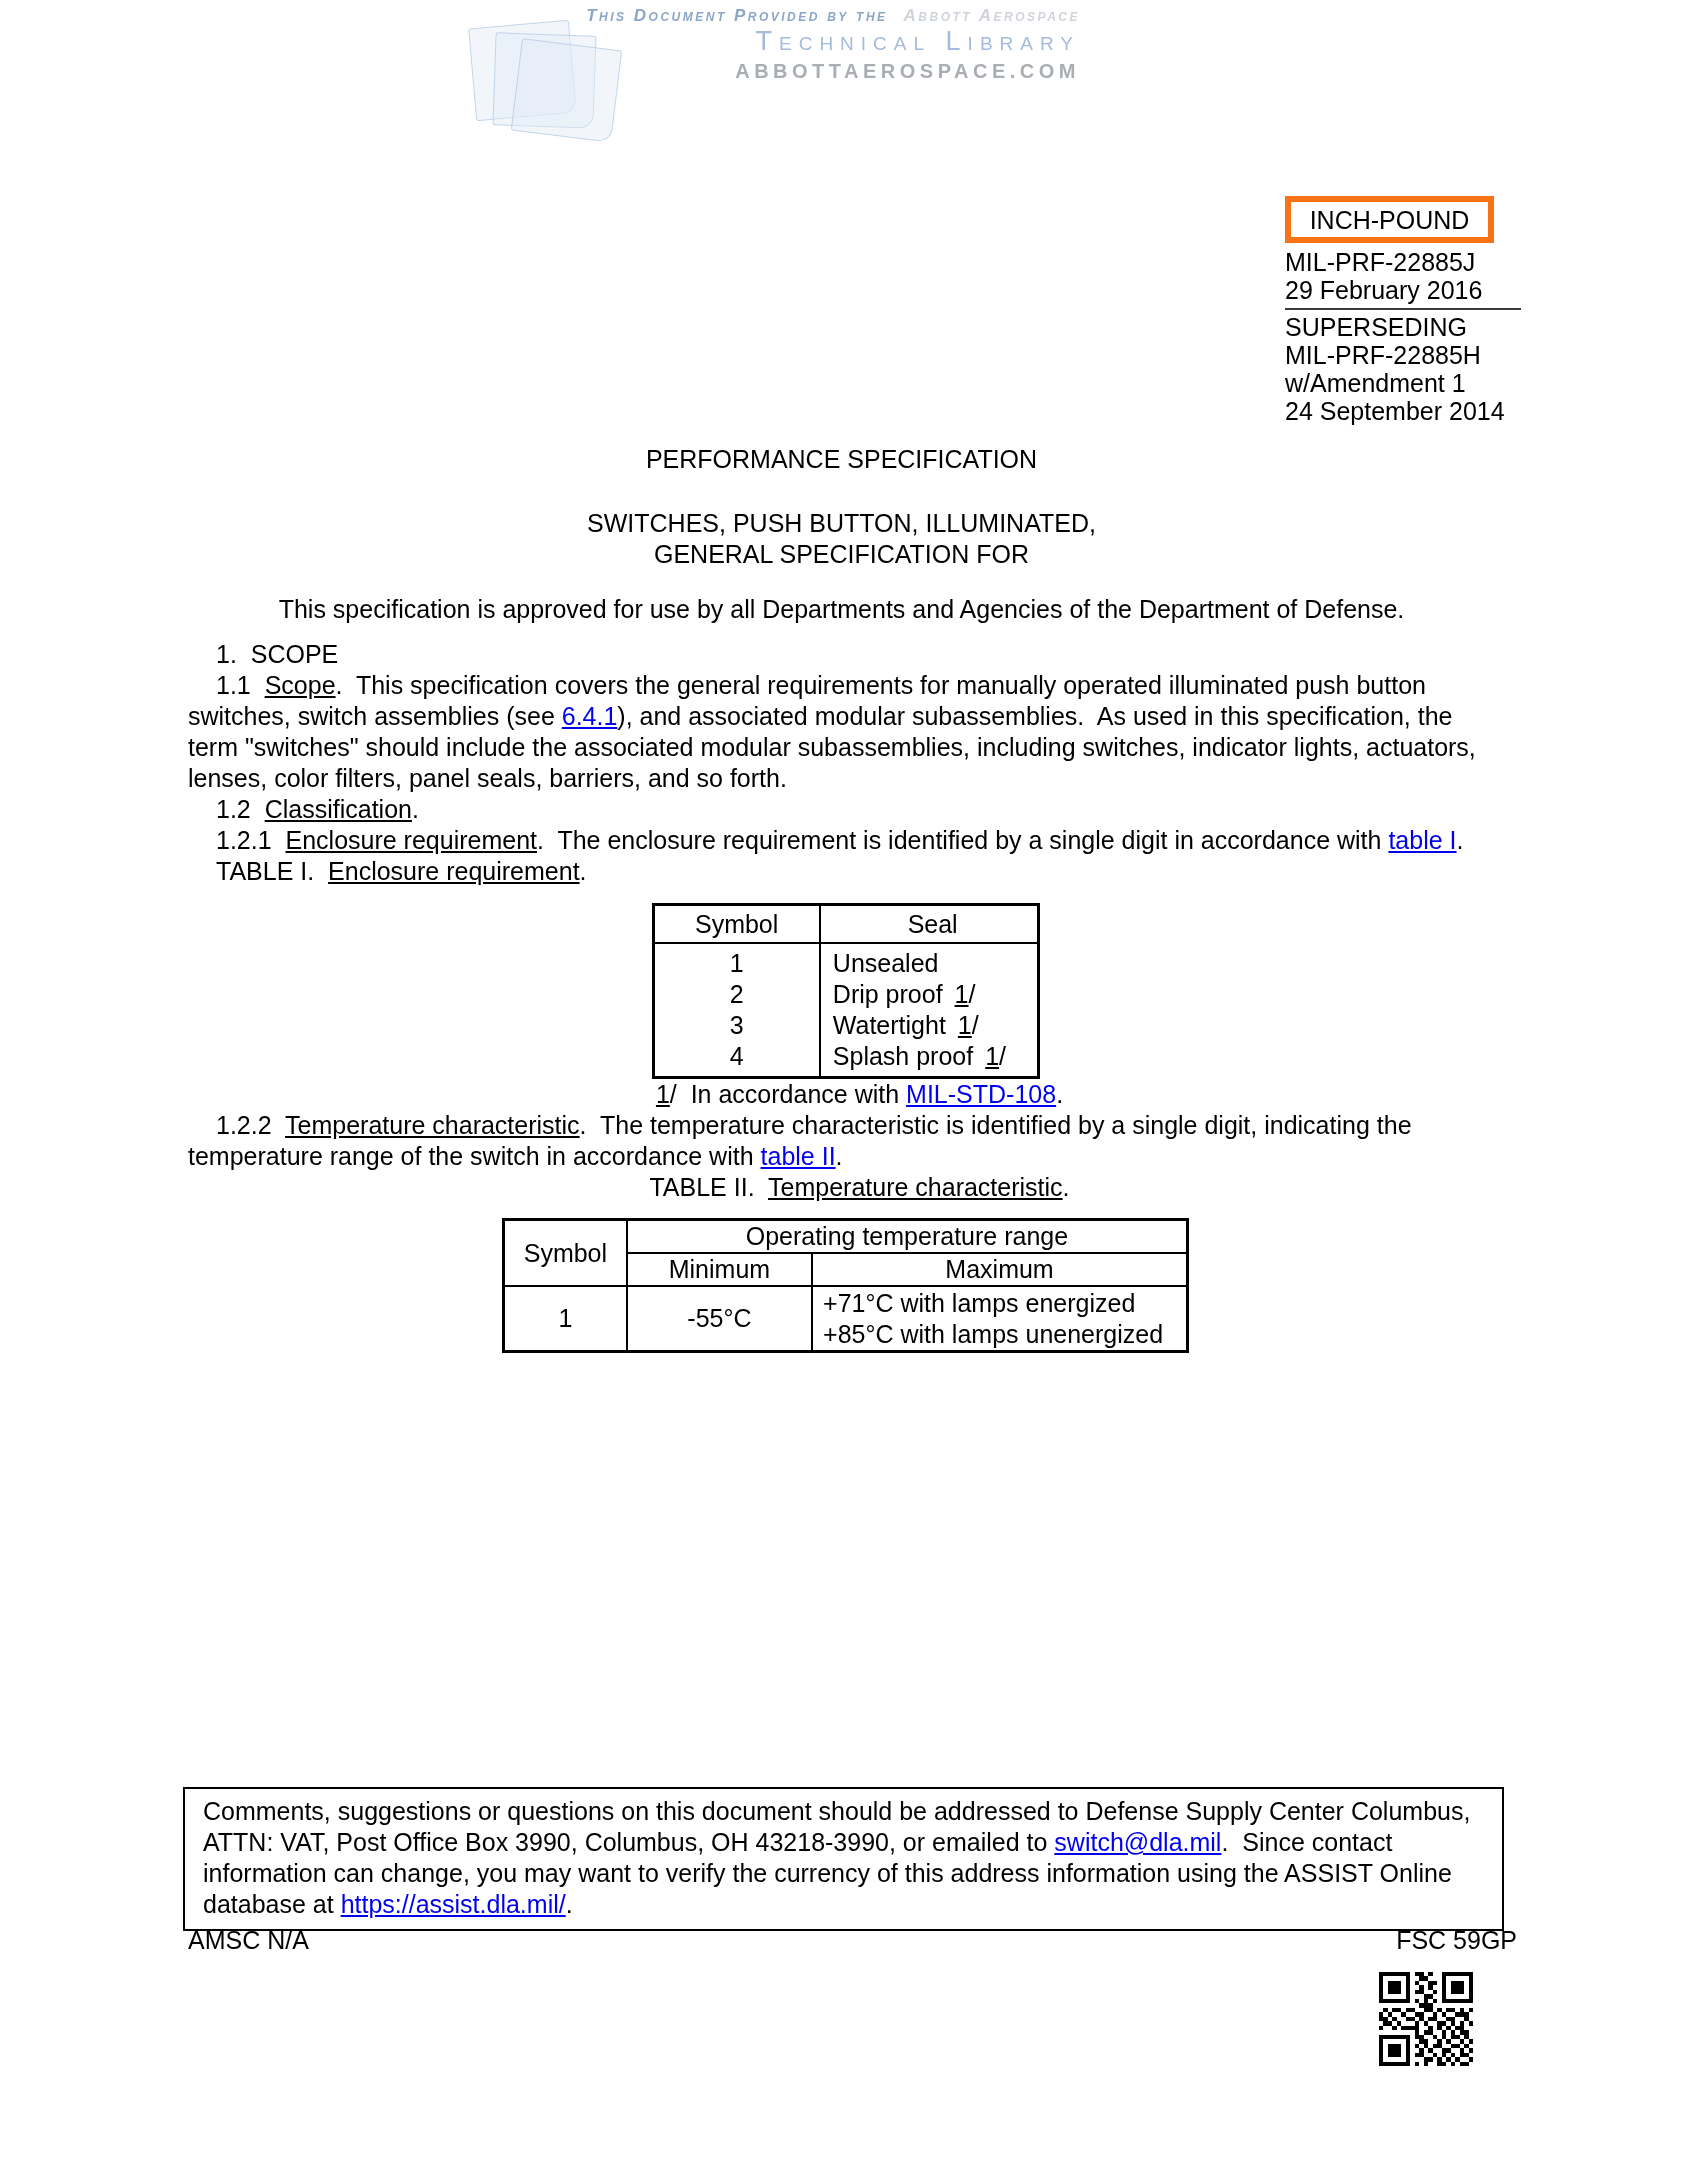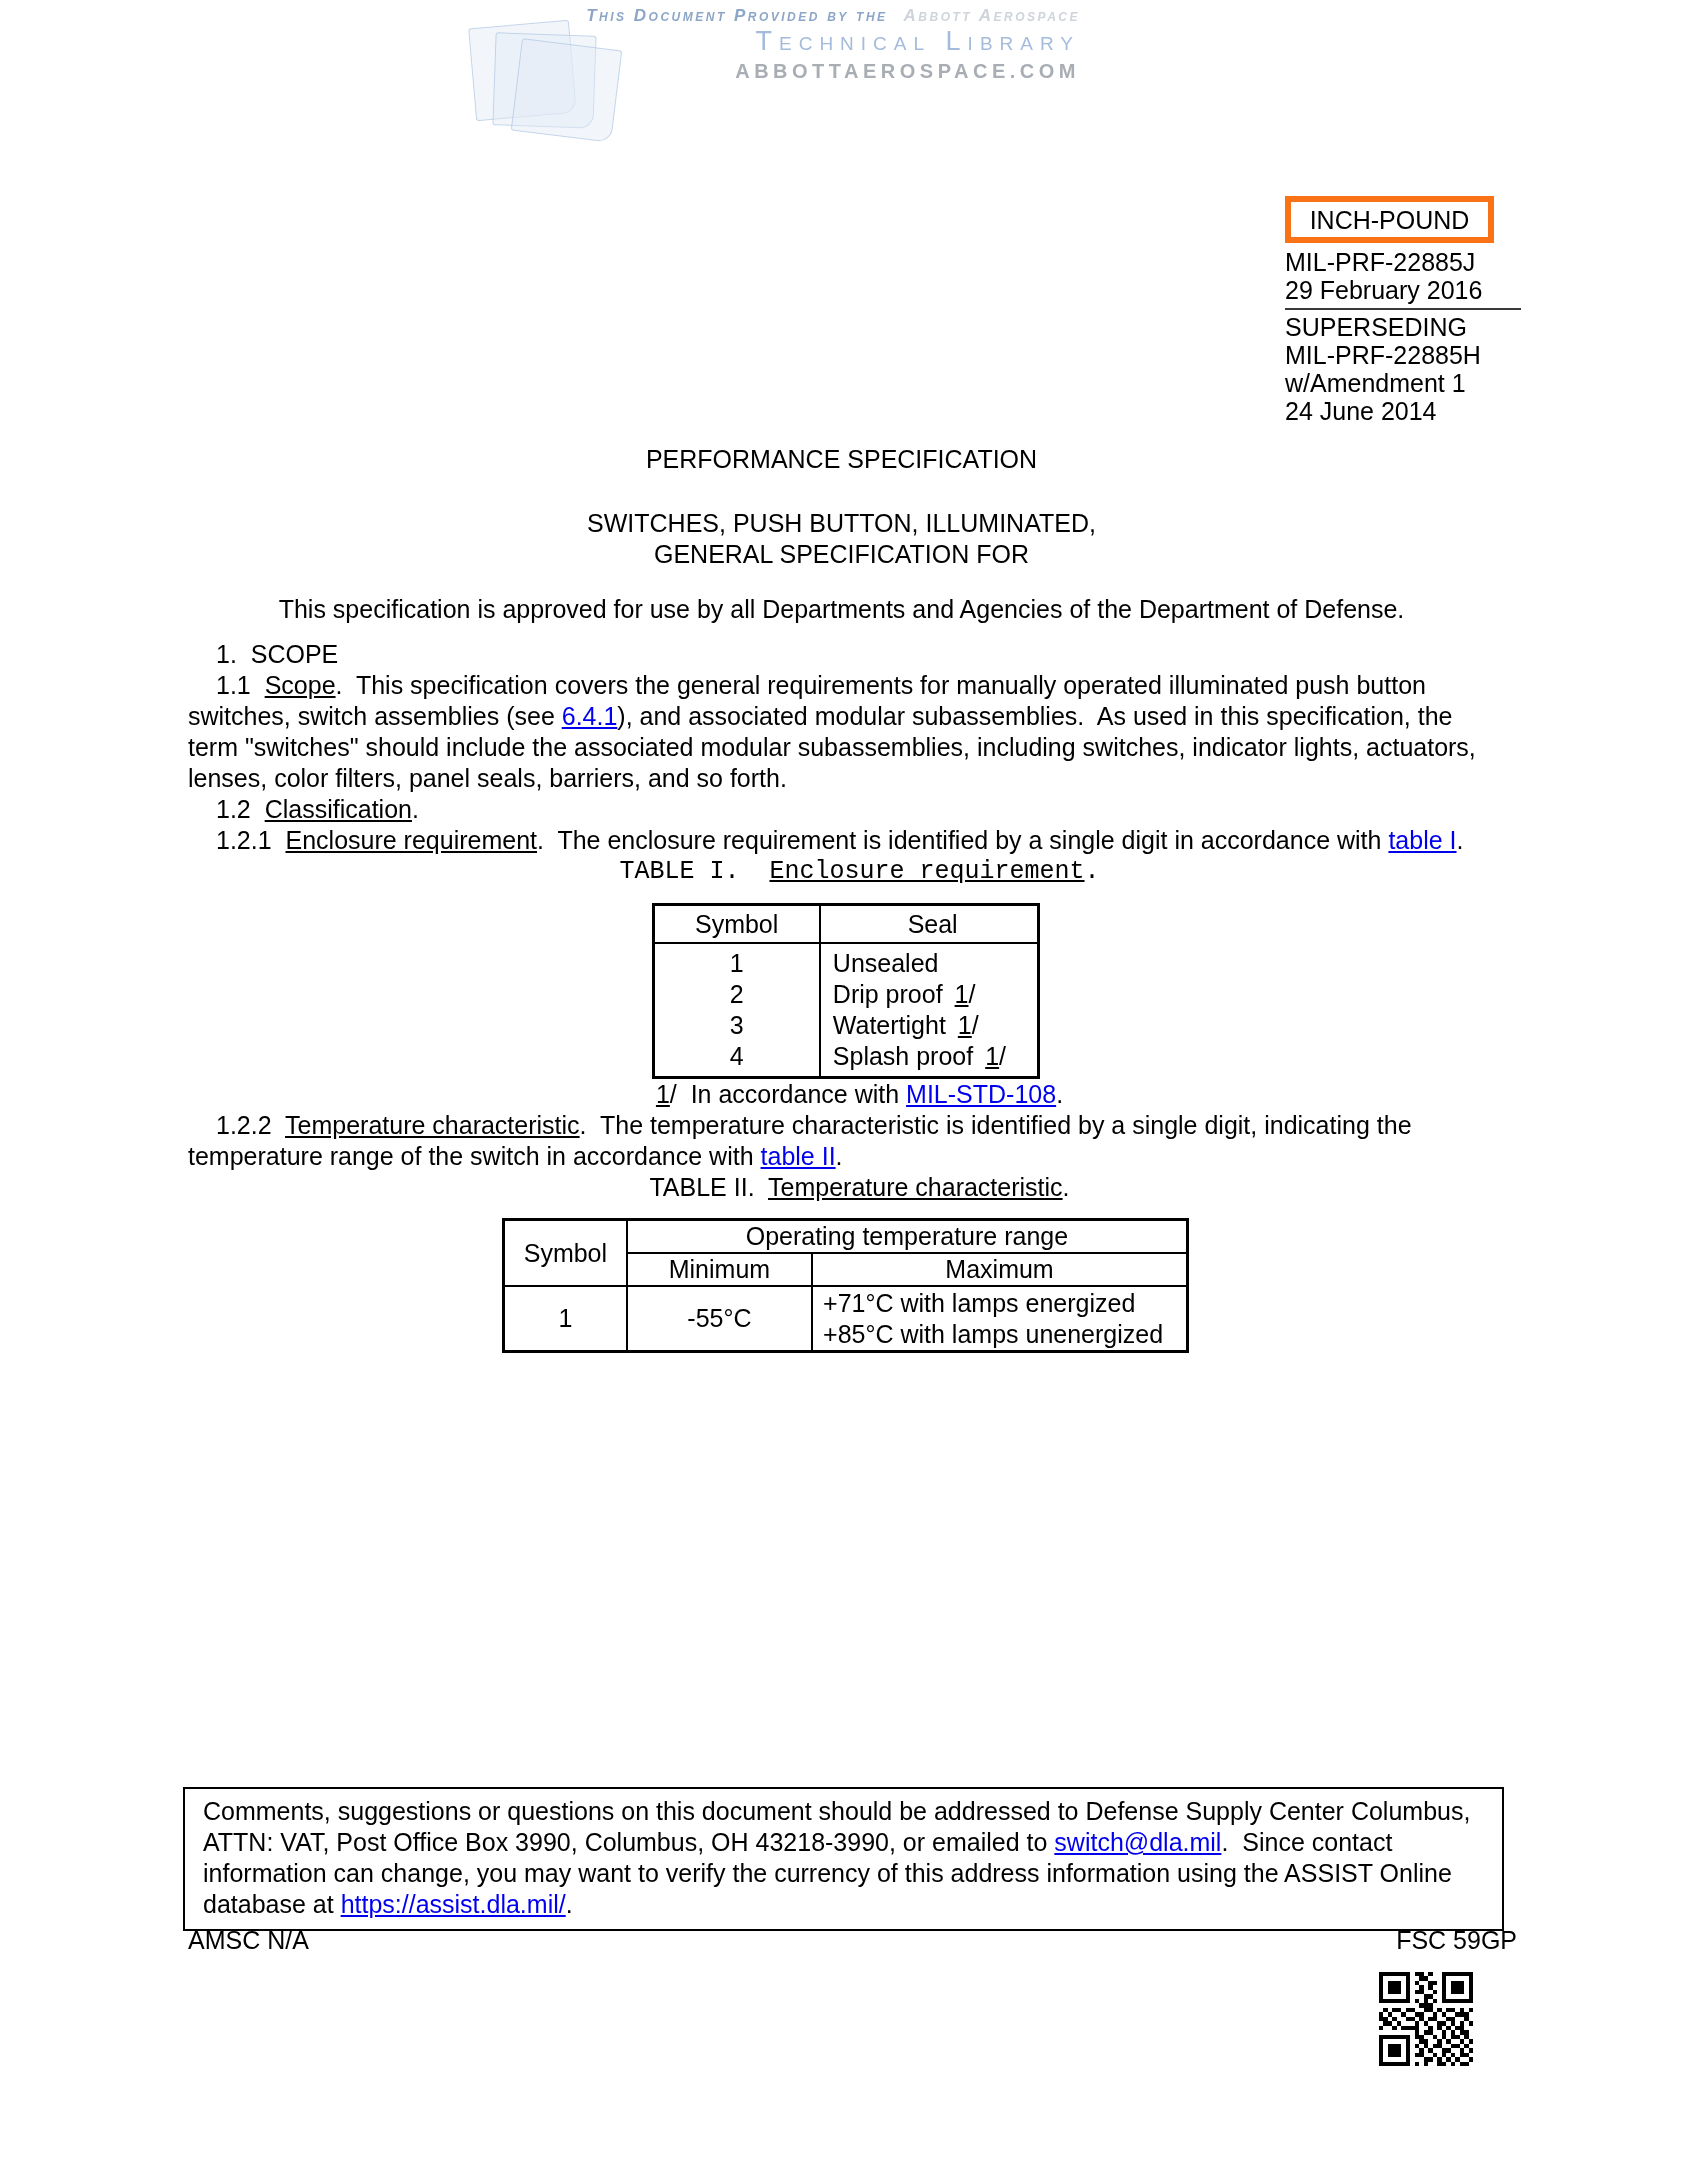--- a/index.html
+++ b/index.html
@@ -36,21 +36,21 @@
   .title-gap1 { margin-top:33px; }
   .title-approval { margin-top:24px; }
   
   .content { position:absolute; left:188px; top:639px; width:1315px; font-size:25px; line-height:31px; }
   .content p { margin:0; text-indent:28px; white-space:pre-wrap; }
   .u { text-decoration:underline; }
   .lnk { color:var(--link); text-decoration:underline; cursor:pointer; }
   .p11 { margin-top:34px; }
   .p12 { margin-top:28px; }
   .p121 { margin-top:24px; }
-  .tcap1 { margin-top:25px; text-align:center; text-indent:0;font-family:Liberation Mono, monospace; }
+  .tcap1 { margin-top:25px; text-align:left; text-indent:0; }
   .p122 { margin-top:26px; }
   .tcap2 { margin-top:25px; text-align:center; text-indent:0; }
   .fnote { margin-top:44px; text-align:center; text-indent:0; }
   
   table { border-collapse:collapse; margin:0 auto; font-size:25px; }
   .t1 { margin-top:16px; border:3px solid #000; width:388px; }
   .t1 th, .t1 td { font-weight:normal; padding:0; }
   .t1 .c-symbol { width:176px; text-align:center; border-right:2px solid #000; }
   .t1 .c-seal   { width:212px; text-align:left; padding-left:12px; }
   .t1 thead th { border-bottom:2px solid #000; height:36px; text-align:center; padding-left:0; }
@@ -94,21 +94,21 @@
   </div>
 
   <div class="idblock">
     <div class="inch-box">INCH-POUND</div>
     <div>MIL-PRF-22885J</div>
     <div>29 February 2016</div>
     <div class="id-rule"></div>
     <div>SUPERSEDING</div>
     <div>MIL-PRF-22885H</div>
     <div>w/Amendment 1</div>
-    <div>24 June 2014</div>
+    <div>24 September 2014</div>
   </div>
 
   <div class="title-block">
     <div>PERFORMANCE SPECIFICATION</div>
     <div class="title-gap1">SWITCHES, PUSH BUTTON, ILLUMINATED,</div>
     <div>GENERAL SPECIFICATION FOR</div>
     <div class="title-approval">This specification is approved for use by all Departments and Agencies of the Department of Defense.</div>
   </div>
 
   <div class="content">

